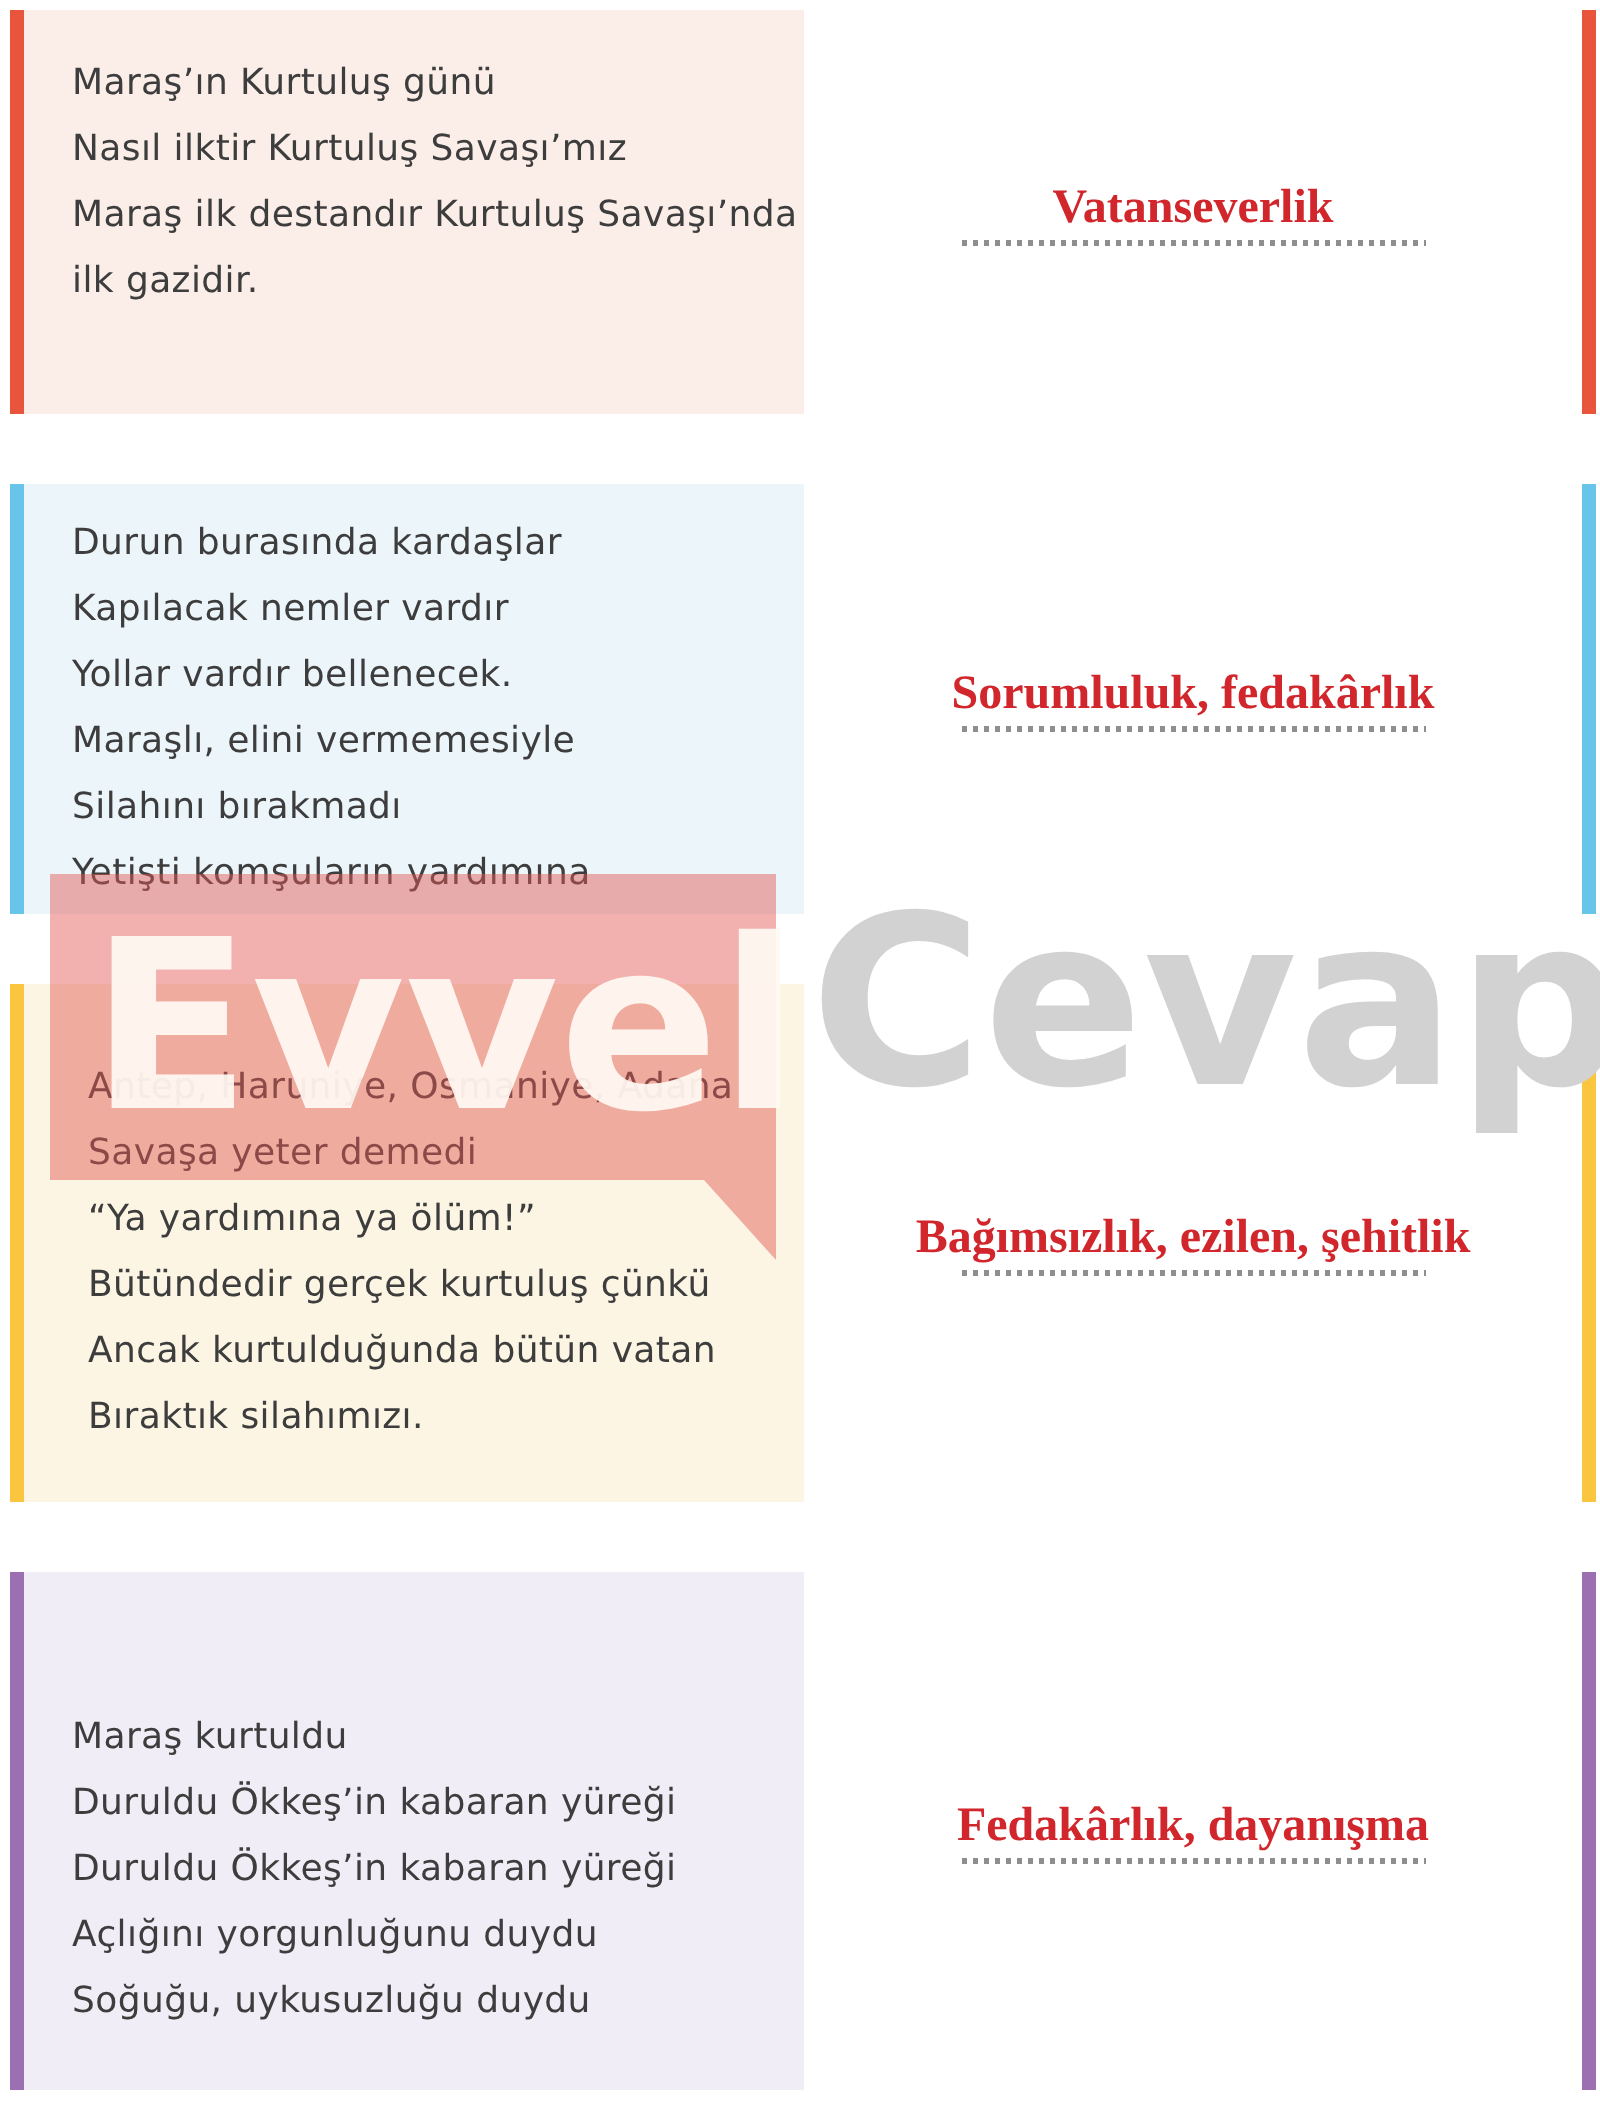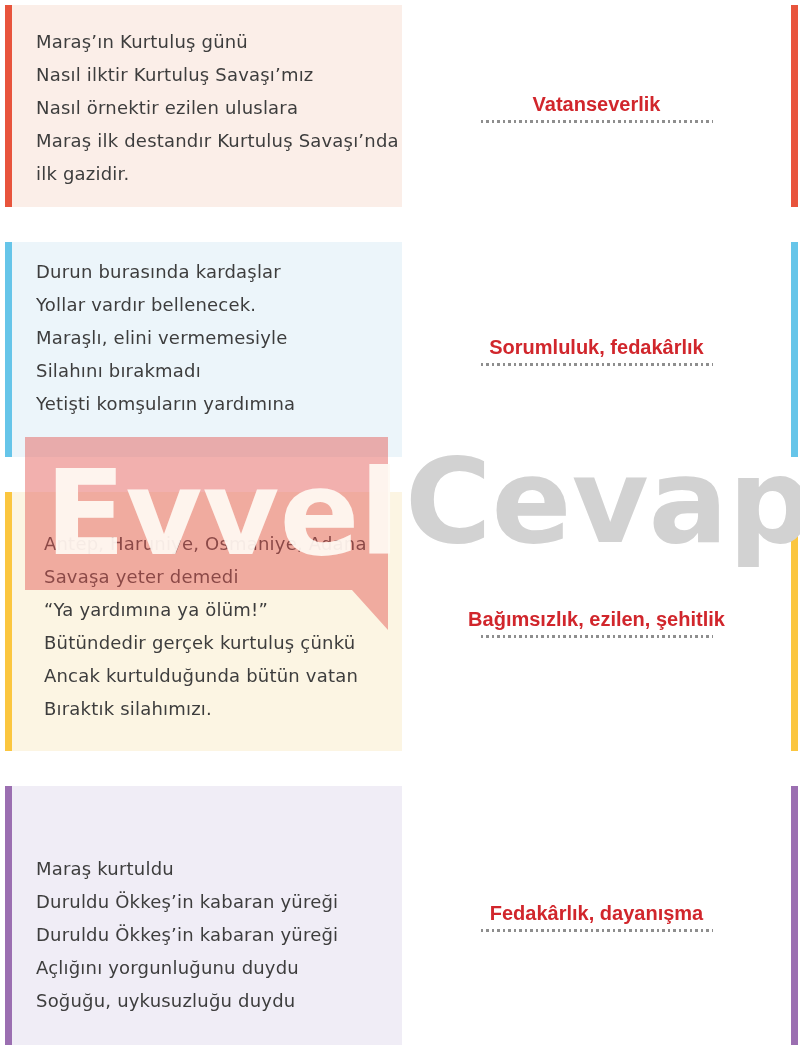--- a/index.html
+++ b/index.html
@@ -15,56 +15,56 @@
 
   .bar{width:7px;flex:0 0 7px;}
   .poem{width:390px;flex:0 0 390px;box-sizing:border-box;padding-left:24px;}
   .r1 .poem{padding-top:20px;}
   .r2 .poem{padding-top:13px;}
   .r3 .poem{padding-top:35px;padding-left:32px;}
   .r4 .poem{padding-top:66px;}
   .poem p{margin:0;font-size:18px;line-height:33px;letter-spacing:.2px;color:#3d3d3d;white-space:nowrap;}
 
   .answers{flex:1 1 auto;display:flex;flex-direction:column;align-items:center;justify-content:center;}
-  .answer-text{font-family:Liberation Sans, sans-serif;font-weight:700;font-size:20px;line-height:28px;color:#d1262c;white-space:nowrap;}
+  .answer-text{font-family:Liberation Serif, serif;font-weight:700;font-size:24px;line-height:28px;color:#d1262c;white-space:nowrap;}
   .dots{width:232px;height:3px;margin-top:2px;
         background:repeating-linear-gradient(90deg,#8e8e8e 0 2.5px,transparent 2.5px 5.5px);}
 
   .watermark{position:absolute;left:25px;top:432px;width:363px;height:193px;z-index:3;pointer-events:none;}
   .watermark svg{position:absolute;left:0;top:0;}
   .evvel{position:absolute;left:20px;top:0;font-weight:700;font-size:118px;line-height:153px;
          font-family:"DejaVu Sans",sans-serif;white-space:nowrap;}
   .cevap{position:absolute;left:405px;top:437px;font-weight:700;font-size:118px;line-height:1;
          font-family:"DejaVu Sans",sans-serif;z-index:2;pointer-events:none;white-space:nowrap;}
 </style>
 </head>
 <body>
 
 <div class="page">
 
   <section class="row r1">
     <div class="bar" style="background: rgb(232, 84, 60);"></div>
     <div class="poem" style="background: rgb(251, 238, 232);">
       <p>Maraş’ın Kurtuluş günü</p>
       <p>Nasıl ilktir Kurtuluş Savaşı’mız</p>
-      <p>Nasıl örnektir ezilen uluslara</p>
       <p>Maraş ilk destandır Kurtuluş Savaşı’nda</p>
       <p>ilk gazidir.</p>
     </div>
     <div class="answers">
       <span class="answer-text" style="color: rgb(209, 38, 44);">Vatanseverlik</span>
       <span class="dots"></span>
     </div>
     <div class="bar" style="background: rgb(232, 84, 60);"></div>
   </section>
 
   <section class="row r2">
     <div class="bar" style="background: rgb(102, 197, 233);"></div>
     <div class="poem" style="background: rgb(236, 245, 250);">
       <p>Durun burasında kardaşlar</p>
+      <p>Kapılacak nemler vardır</p>
       <p>Yollar vardır bellenecek.</p>
       <p>Maraşlı, elini vermemesiyle</p>
       <p>Silahını bırakmadı</p>
       <p>Yetişti komşuların yardımına</p>
     </div>
     <div class="answers">
       <span class="answer-text" style="color: rgb(209, 38, 44);">Sorumluluk, fedakârlık</span>
       <span class="dots"></span>
     </div>
     <div class="bar" style="background: rgb(102, 197, 233);"></div>

